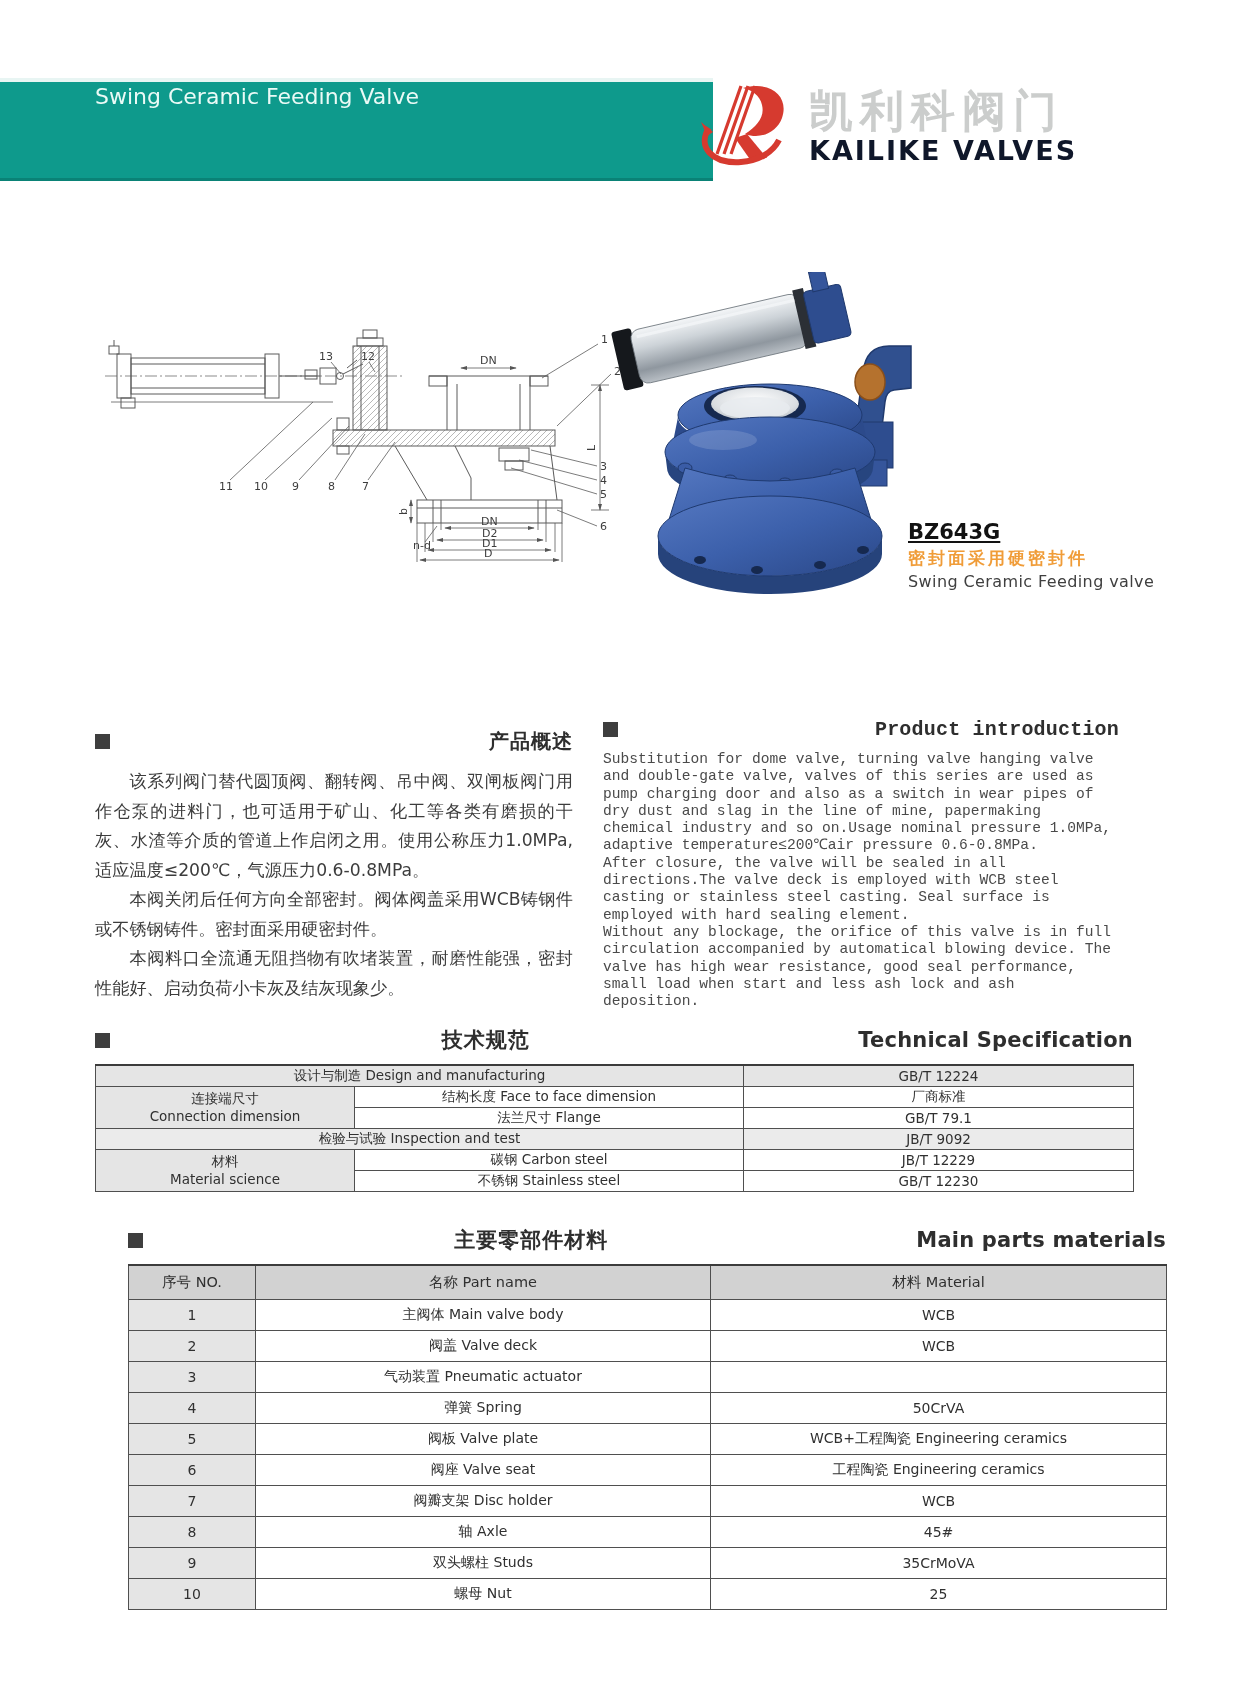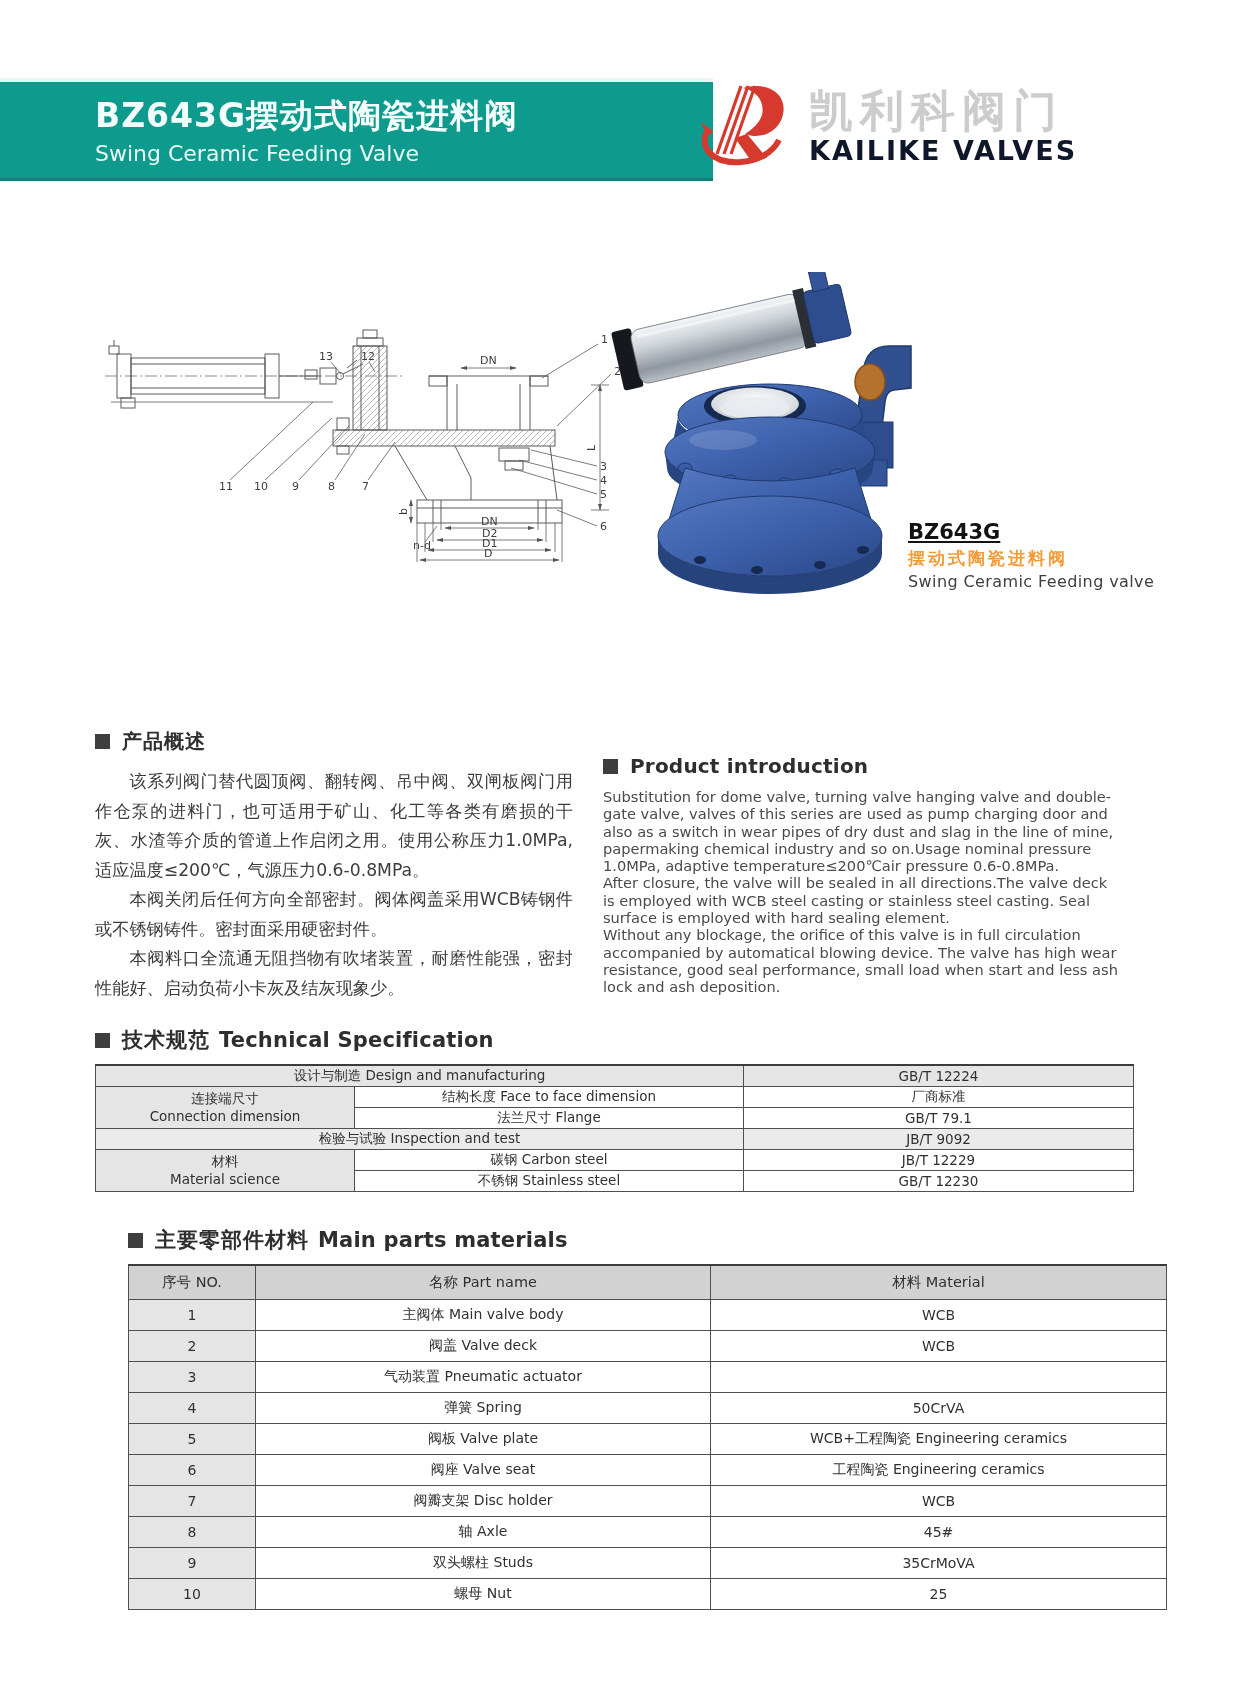--- a/index.html
+++ b/index.html
@@ -18,30 +18,30 @@
   .logo-zh{font-size:44px;font-weight:bold;color:#cbcdcc;letter-spacing:7px;line-height:1;}
   .logo-en{font-size:27px;font-weight:bold;color:#0f172a;letter-spacing:2px;line-height:1;margin-top:4px;}
   
   .drawing{position:absolute;left:95px;top:318px;}
   .photo{position:absolute;left:605px;top:272px;}
   .caption{position:absolute;left:908px;top:520px;}
   .cap-model{font-size:21px;font-weight:bold;color:#121212;line-height:1.15;text-decoration:underline;}
   .cap-zh{font-size:17px;font-weight:bold;color:#f09c38;letter-spacing:3px;margin-top:3px;}
   .cap-en{font-size:16px;color:#3f3f3f;margin-top:2px;letter-spacing:0.4px;}
   
-  .sec-h{display:flex;align-items:center;}
+  .sec-h{display:flex;align-items:center;justify-content:space-between;}
   .sq{display:inline-block;width:15px;height:15px;background:#3e3e3e;margin-right:12px;flex:0 0 auto;}
   .h-zh{font-size:21px;font-weight:bold;color:#2e2e2e;letter-spacing:1px;}
   .h-en{font-size:21px;font-weight:bold;color:#2e2e2e;margin-left:9px;letter-spacing:0.2px;}
   
   .ov-zh{position:absolute;left:95px;top:728px;width:478px;}
   .ov-zh .sec-h .h-zh{font-size:20px;}
   .ov-zh p{margin:0;text-indent:2em;text-align:justify;font-size:17.2px;line-height:29.5px;color:#3c3c3c;}
   .ov-zh .p-first{margin-top:12px;}
-  .in-en{position:absolute;left:603px;top:754px;width:516px;}
+  .in-en{position:absolute;left:603px;top:718px;width:516px;font-family:Liberation Mono, monospace;}
   .in-en .sec-h .h-en{margin-left:0;font-size:20px;}
   .in-en p{margin:0;font-size:14.6px;line-height:17.3px;color:#4a4a4a;text-align:left;}
   .in-en .p-first{margin-top:10px;}
   
   .spec-sec{position:absolute;left:95px;top:1026px;width:1038px;}
   .parts-sec{position:absolute;left:95px;top:1226px;width:1038px;padding-left:33px;}
   table{border-collapse:collapse;table-layout:fixed;width:1038px;margin-top:10px;}
   td,th{border:1px solid #4f4f4f;text-align:center;vertical-align:middle;
         font-weight:normal;color:#303030;padding:0 4px;overflow:hidden;white-space:nowrap;}
   .spec-tbl{border-top:2px solid #3c3c3c;}
@@ -54,21 +54,20 @@
   .two-line{line-height:1.3;white-space:normal;}
   
   .dtxt{font-size:11px;fill:#3d3d3d;font-family:"DejaVu Sans","Liberation Sans",sans-serif;}
 </style>
 </head>
 <body>
 
 <div class="page">
 
   <header class="banner">
-    <div class="t1">BZ643G摆动式陶瓷进料阀</div>
     <div class="t2">Swing Ceramic Feeding Valve</div>
   </header>
 
   <div class="logo">
     <svg width="112" height="92" viewBox="0 0 112 92">
       <g stroke="#d63a2f" stroke-width="3.2" fill="none">
         <line x1="34" y1="74" x2="58" y2="6"></line>
         <line x1="41" y1="74" x2="65" y2="6"></line>
         <line x1="48" y1="74" x2="72" y2="6"></line>
       </g>
@@ -278,21 +277,21 @@
       <ellipse cx="95" cy="288" rx="6" ry="4" fill="#16294f"></ellipse>
       <ellipse cx="152" cy="298" rx="6" ry="4" fill="#16294f"></ellipse>
       <ellipse cx="215" cy="293" rx="6" ry="4" fill="#16294f"></ellipse>
       <ellipse cx="258" cy="278" rx="6" ry="4" fill="#16294f"></ellipse>
     </g>
     <ellipse cx="118" cy="168" rx="34" ry="10" fill="#ffffff" opacity="0.14"></ellipse>
   </svg>
 
   <div class="caption">
     <div class="cap-model">BZ643G</div>
-    <div class="cap-zh">摆动式陶瓷进料阀</div>
+    <div class="cap-zh">密封面采用硬密封件</div>
     <div class="cap-en">Swing Ceramic Feeding valve</div>
   </div>
 
   <section class="ov-zh">
     <div class="sec-h">
       <span class="sq"></span>
       <span class="h-zh">产品概述</span>
     </div>
     <p class="p-first">该系列阀门替代圆顶阀、翻转阀、吊中阀、双闸板阀门用作仓泵的进料门，也可适用于矿山、化工等各类有磨损的干灰、水渣等介质的管道上作启闭之用。使用公称压力1.0MPa,适应温度≤200℃，气源压力0.6-0.8MPa。</p>
     <p>本阀关闭后任何方向全部密封。阀体阀盖采用WCB铸钢件或不锈钢铸件。密封面采用硬密封件。</p>

